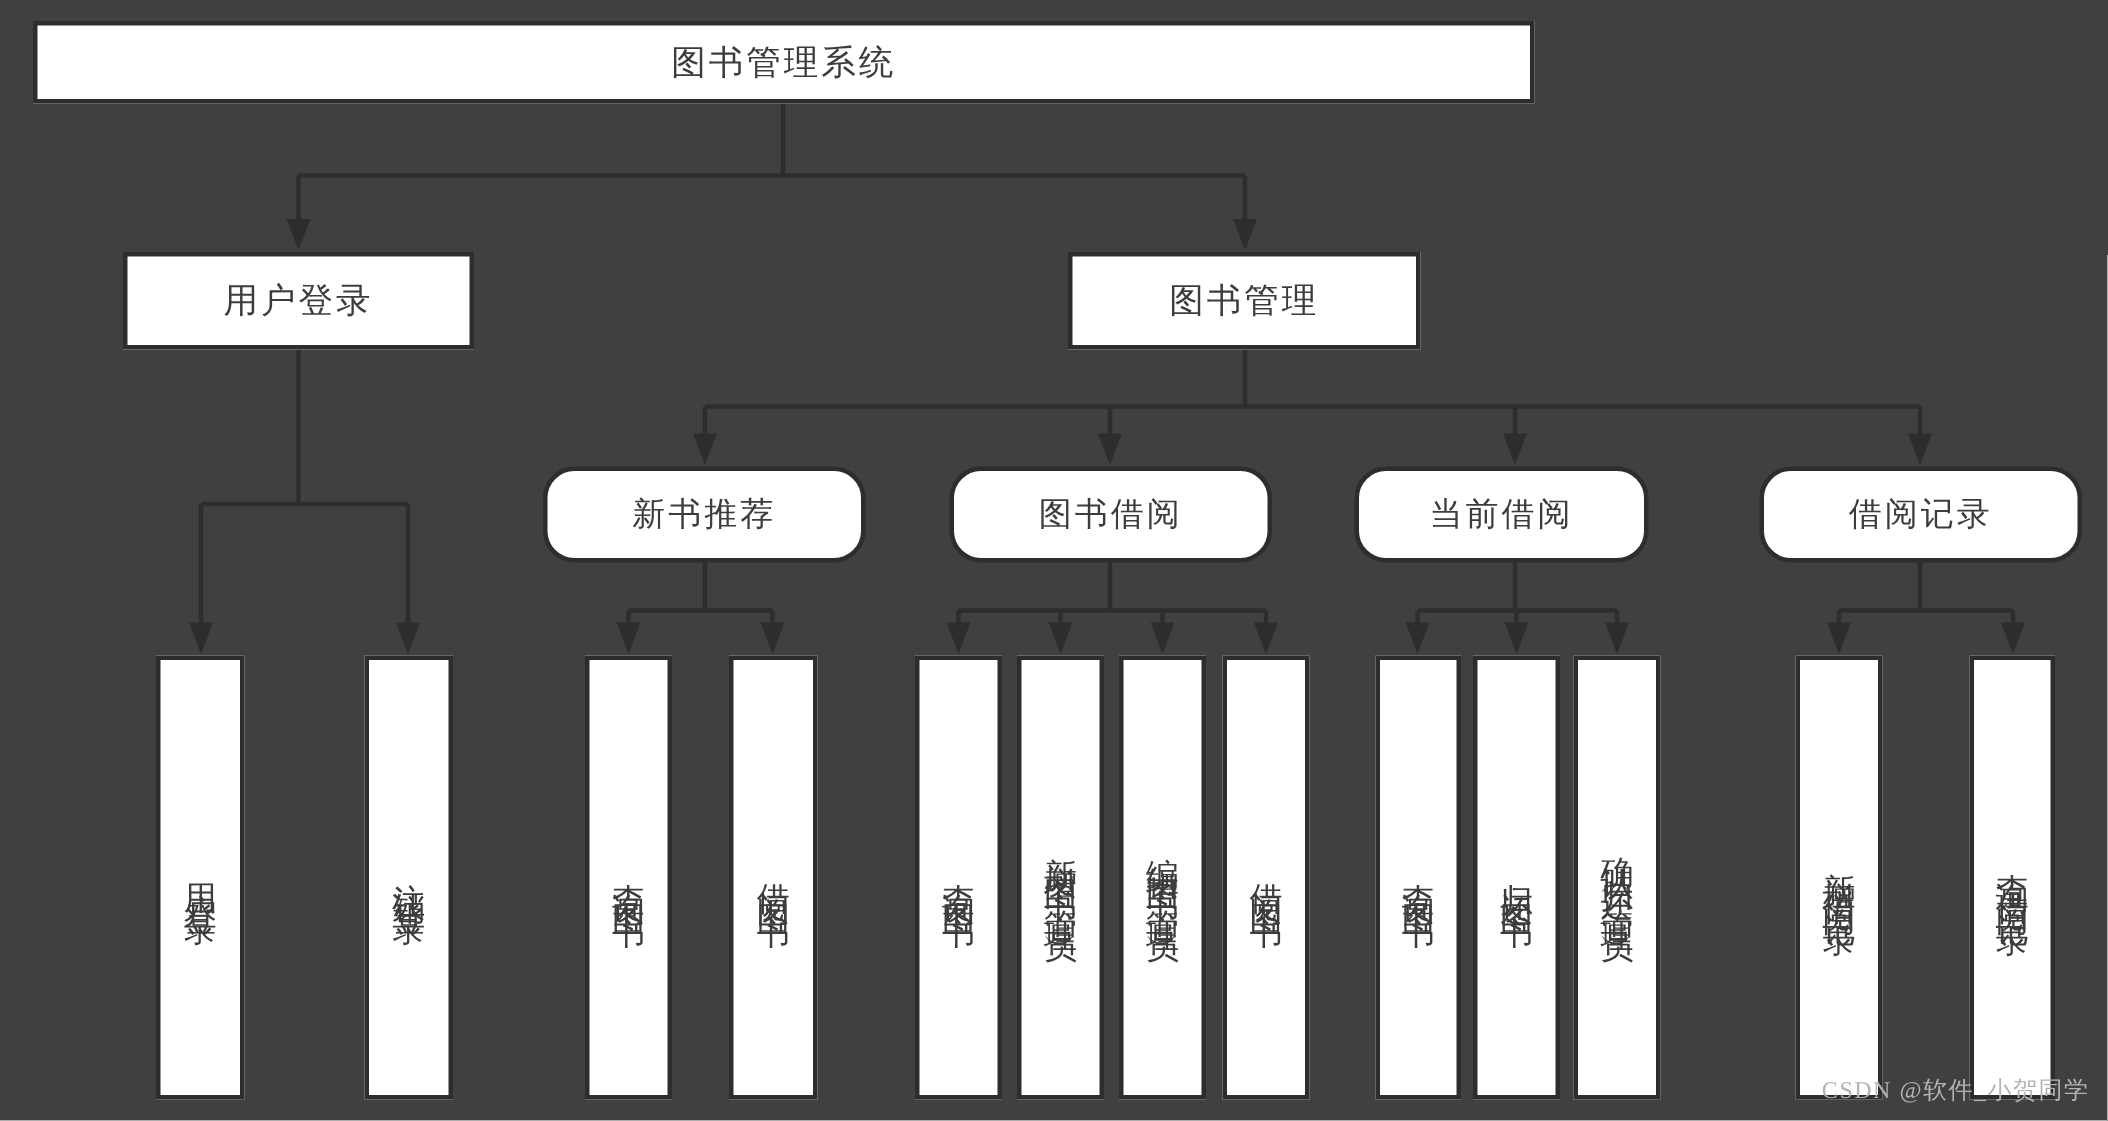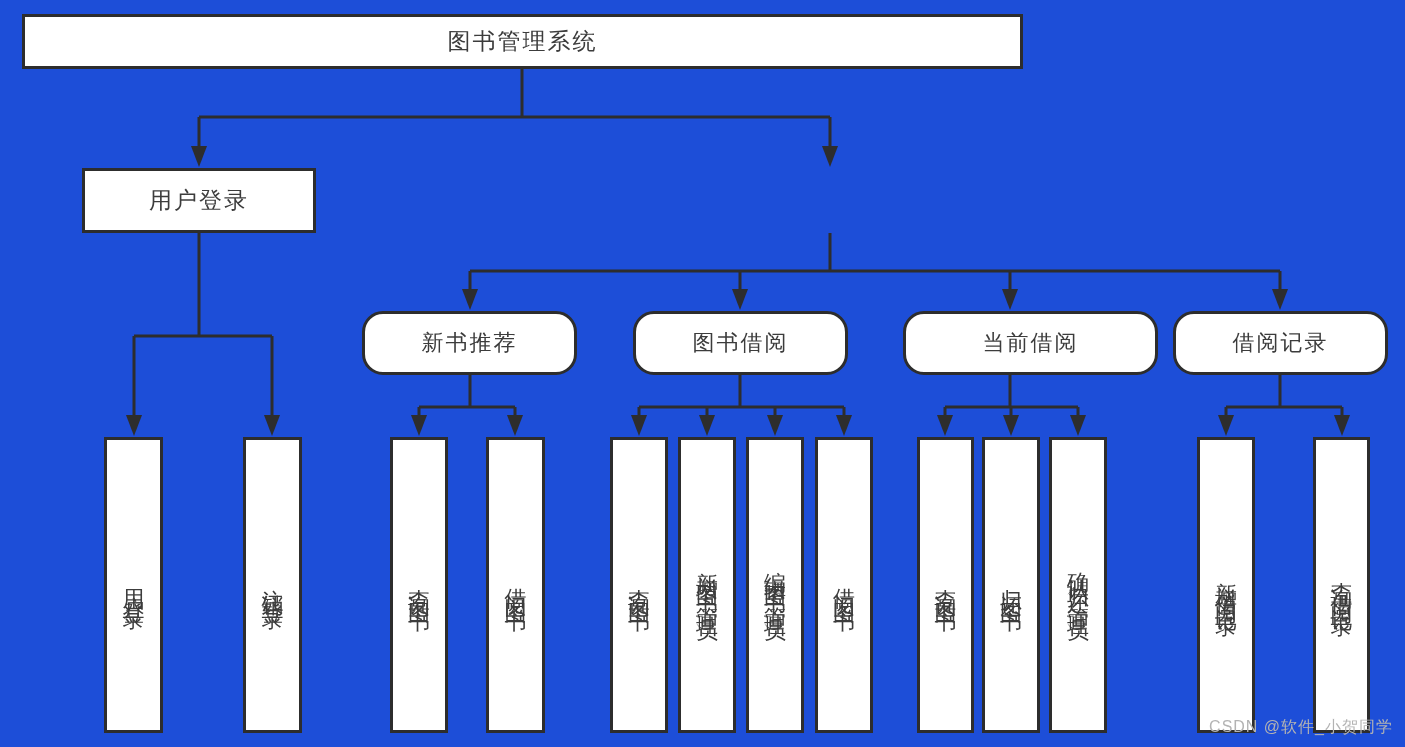--- a/index.html
+++ b/index.html
@@ -1,20 +1,20 @@
 <!DOCTYPE html>
 <html><head>
 <meta charset="utf-8">
 <style>
   html,body{margin:0;padding:0;background:#ffffff;}
   .canvas{
     position:relative;
     width:1405px;height:747px;
-    background:#1d4ed8;
-    font-family:Liberation Sans, sans-serif;
+    background:#404040;
+    font-family:Liberation Serif, serif;
     overflow:hidden;
   }
   .wires{position:absolute;left:0;top:0;z-index:1;}
   .wires .ln{stroke:#2d2d2d;stroke-width:3;fill:none;}
   .wires .ah{fill:#2d2d2d;stroke:none;}
   .box{
     position:absolute;box-sizing:border-box;z-index:2;
     border:3px solid #2d2d2d;background:#ffffff;
     display:flex;align-items:center;justify-content:center;
     color:#3c3c3c;font-size:23px;letter-spacing:2px;
@@ -73,24 +73,25 @@
     <path class="ah" d="M937 415 L953 415 L945 436 Z"></path>
     <path class="ah" d="M1003 415 L1019 415 L1011 436 Z"></path>
     <path class="ah" d="M1070 415 L1086 415 L1078 436 Z"></path>
     <path class="ah" d="M1218 415 L1234 415 L1226 436 Z"></path>
     <path class="ah" d="M1334 415 L1350 415 L1342 436 Z"></path>
   </svg>
 
   <div class="box root">图书管理系统</div>
 
   <div class="box lvl2" style="left:82px;width:234px;">用户登录</div>
+  <div class="box lvl2" style="left:712px;width:235px;">图书管理</div>
 
   <div class="box lvl3" style="left:362px;width:215px;">新书推荐</div>
   <div class="box lvl3" style="left:633px;width:215px;">图书借阅</div>
-  <div class="box lvl3" style="left:903px;width:255px;">当前借阅</div>
+  <div class="box lvl3" style="left:903px;width:196px;">当前借阅</div>
   <div class="box lvl3" style="left:1173px;width:215px;">借阅记录</div>
 
   <div class="box leaf" style="left:104px;width:59px;">用户登录</div>
   <div class="box leaf" style="left:243px;width:59px;">注销登录</div>
   <div class="box leaf" style="left:390px;">查询图书</div>
   <div class="box leaf" style="left:486px;width:59px;">借阅图书</div>
   <div class="box leaf" style="left:610px;">查询图书</div>
   <div class="box leaf" style="left:678px;">新增图书（管理员）</div>
   <div class="box leaf" style="left:746px;">编辑图书（管理员）</div>
   <div class="box leaf" style="left:815px;">借阅图书</div>

